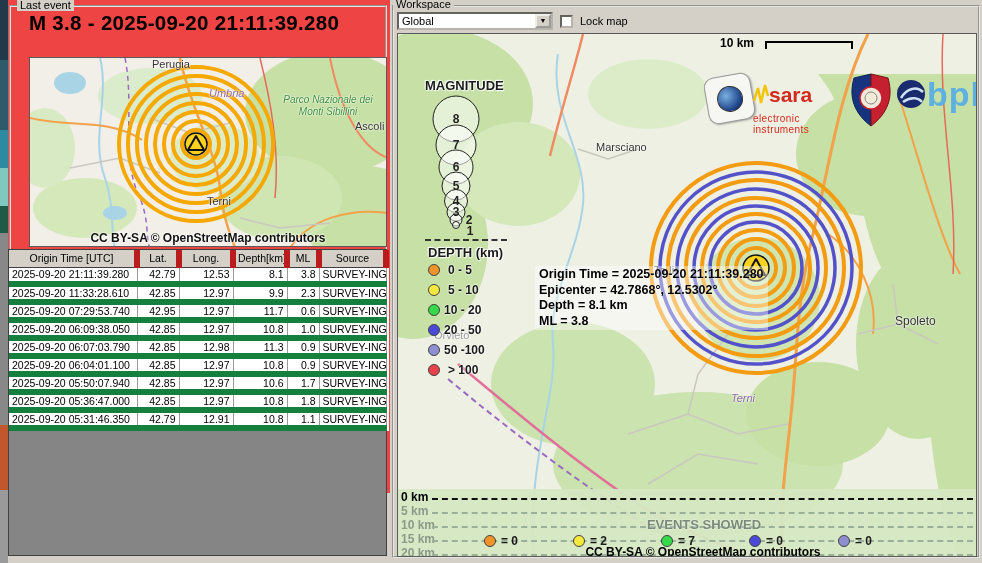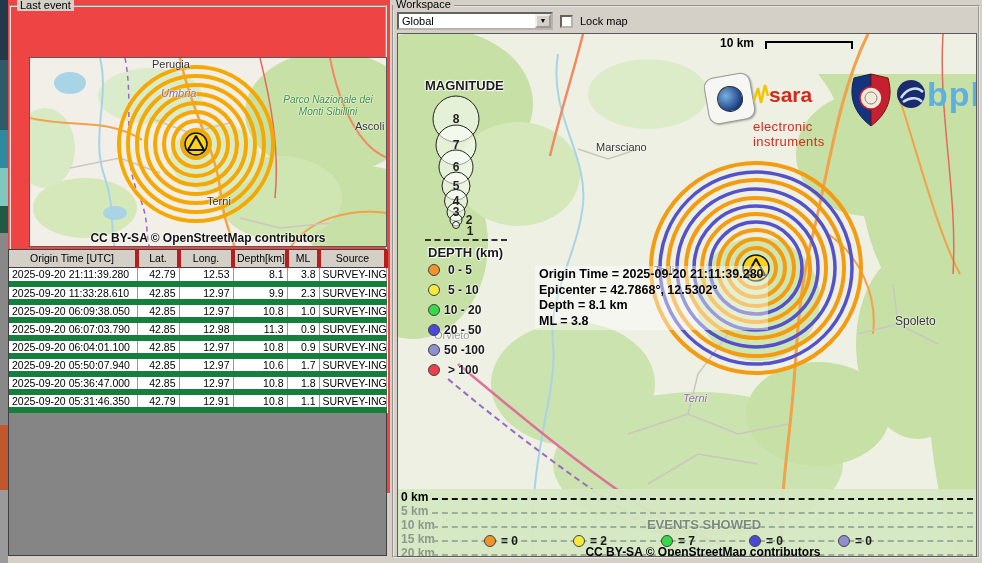--- a/index.html
+++ b/index.html
@@ -18,30 +18,30 @@
   .sliver div { width:8px; }
 
   
   .left-panel { position:absolute; left:8px; top:0; width:382px; height:493px; background:#ef4444; }
   .lastevent-box { left:1px; top:5px; width:378px; height:246px; }
   .event-title { position:absolute; left:18px; top:4px; font-size:20.5px; font-weight:bold; letter-spacing:.3px; white-space:nowrap; }
   .map { position:absolute; background:#f2efe9; border:1px solid #5a5a5a; overflow:hidden; }
   .map-left { left:18px; top:50px; width:358px; height:190px; }
   .map svg.bg { position:absolute; left:0; top:0; }
   .maplabel { position:absolute; font-size:11px; color:#333; white-space:nowrap; text-shadow:0 0 2px #fff,0 0 2px #fff; }
-  .maplabel.region { color:#8e6aa8; font-style:italic; }
+  .maplabel.region { color:#8e6aa8; font-style:italic;margin-left:48px; }
   .maplabel.park { color:#3f8f3f; font-style:italic; font-size:10px; white-space:normal; text-align:center; line-height:12px; }
   .maplabel.gray { color:#9a9a9a; }
   .attribution { position:absolute; left:0; right:0; bottom:1px; text-align:center; font-size:12px; font-weight:bold; color:#111; text-shadow:0 0 2px #fff,0 0 3px #fff; }
   .rings { position:absolute; pointer-events:none; }
 
   
   .table-wrap { position:absolute; left:0; top:249px; width:379px; height:307px; border:1px solid #404040; background:#858585; }
   .etable { width:377px; border-collapse:collapse; table-layout:fixed; font-size:10.5px; background:#fff; }
-  .etable th { background:#d4d0c8; font-weight:normal; height:17px; border-right:4px solid #b91c1c; border-bottom:1px solid #404040; text-align:center; overflow:hidden; white-space:nowrap; padding:0 2px; }
+  .etable th { background:#d4d0c8; font-weight:normal; height:17px; border-right:6px solid #b91c1c; border-bottom:1px solid #404040; text-align:center; overflow:hidden; white-space:nowrap; padding:0 2px; }
   .etable td { height:17px; border-right:1px solid #9a9a9a; border-bottom:6px solid #15803d; white-space:nowrap; overflow:hidden; padding:0 3px; }
   .etable .num { text-align:right; }
   .etable col.c0{width:128px} .etable col.c1{width:42px} .etable col.c2{width:54px}
   .etable col.c3{width:54px} .etable col.c4{width:32px} .etable col.c5{width:67px}
 
   
   .right-panel { position:absolute; left:390px; top:0; width:592px; height:563px; background:#d4d0c8; }
   .workspace-box { left:2px; top:5px; width:588px; height:553px; }
   .combo { position:absolute; left:7px; top:12px; width:156px; height:18px; background:#fff; border:2px inset #b8b4ac; font-size:11px; }
   .combo .value { position:absolute; left:3px; top:1px; }
@@ -63,21 +63,21 @@
 
   
   .event-info { position:absolute; left:137px; top:232px; font-size:12.5px; font-weight:bold; line-height:15.5px; background:rgba(255,255,255,.42); padding:1px 4px; text-shadow:0 0 1px #fff; }
 
   
   .logo { position:absolute; }
   .logo-ingv { left:308px; top:41px; width:47px; height:47px; background:#f6f6f2; border:1px solid #9a9a9a; border-radius:10px; transform:rotate(-10deg); box-shadow:1px 1px 2px rgba(0,0,0,.3); }
   .logo-ingv .globe { position:absolute; left:10px; top:10px; width:26px; height:26px; border-radius:50%; background:radial-gradient(circle at 35% 35%, #7ab0e0, #1a3f86 70%, #0c2250); border:1px solid #333; }
   .logo-sara { left:355px; top:49px; width:100px; }
   .logo-sara .title { color:#d42a1e; font-weight:bold; font-size:21px; line-height:24px; letter-spacing:0; }
-  .logo-sara .sub { color:#d42a1e; font-size:13px; letter-spacing:.4px; margin-top:12px; }
+  .logo-sara .sub { color:#d42a1e; font-size:10px; letter-spacing:.4px; margin-top:6px; }
   .logo-bph { left:497px; top:44px; white-space:nowrap; }
   .logo-bph .txt { color:#5db0e0; font-weight:bold; font-size:34px; line-height:32px; vertical-align:top; letter-spacing:1px; }
 
   
   .depth-profile { position:absolute; left:0; right:0; top:455px; height:69px; background:rgba(213,231,194,.95); }
   .dp-tick { position:absolute; left:3px; font-size:12px; font-weight:bold; color:#8b9a8b; }
   .dp-tick.first { color:#000; }
   .dp-line { position:absolute; left:34px; right:3px; border-top:2px dashed #9ab09a; height:0; }
   .dp-line.first { border-top:2px dashed #111; }
   .dp-events-title { position:absolute; left:236px; width:140px; top:28px; text-align:center; font-size:13px; font-weight:bold; color:#7a8a7a; text-shadow:0 0 2px rgba(255,255,255,.8); }
@@ -95,20 +95,21 @@
   <div style="height:38px;background:#7ec8c0"></div>
   <div style="height:27px;background:#1f5a46"></div>
   <div style="height:192px;background:#888888"></div>
   <div style="height:65px;background:#c2562c"></div>
   <div style="height:73px;background:#9a9a9a"></div>
 </div>
 
 <div class="left-panel">
   <div class="groupbox lastevent-box">
     <span class="grouplabel">Last event</span>
+    <div class="event-title">M 3.8 - 2025-09-20 21:11:39.280</div>
 
     <div class="map map-left">
       <svg class="bg" width="358" height="190" viewBox="0 0 358 190">
         <rect width="358" height="190" fill="#f2efe9"></rect>
         <ellipse cx="300" cy="55" rx="85" ry="62" fill="#c6e0a5"></ellipse>
         <ellipse cx="335" cy="160" rx="62" ry="52" fill="#c6e0a5"></ellipse>
         <ellipse cx="250" cy="140" rx="62" ry="42" fill="#cfe6b2"></ellipse>
         <ellipse cx="120" cy="38" rx="52" ry="28" fill="#daeccb"></ellipse>
         <ellipse cx="55" cy="150" rx="52" ry="30" fill="#d4e8ba"></ellipse>
         <ellipse cx="185" cy="100" rx="45" ry="34" fill="#dcecc8"></ellipse>
@@ -175,20 +176,28 @@
         <td class="num">8.1</td>
         <td class="num">3.8</td>
         <td>SURVEY-ING</td>
       </tr>
       <tr>
         <td>2025-09-20 11:33:28.610</td>
         <td class="num">42.85</td>
         <td class="num">12.97</td>
         <td class="num">9.9</td>
         <td class="num">2.3</td>
+        <td>SURVEY-ING</td>
+      </tr>
+      <tr>
+        <td>2025-09-20 07:29:53.740</td>
+        <td class="num">42.95</td>
+        <td class="num">12.97</td>
+        <td class="num">11.7</td>
+        <td class="num">0.6</td>
         <td>SURVEY-ING</td>
       </tr>
       <tr>
         <td>2025-09-20 06:09:38.050</td>
         <td class="num">42.85</td>
         <td class="num">12.97</td>
         <td class="num">10.8</td>
         <td class="num">1.0</td>
         <td>SURVEY-ING</td>
       </tr>

